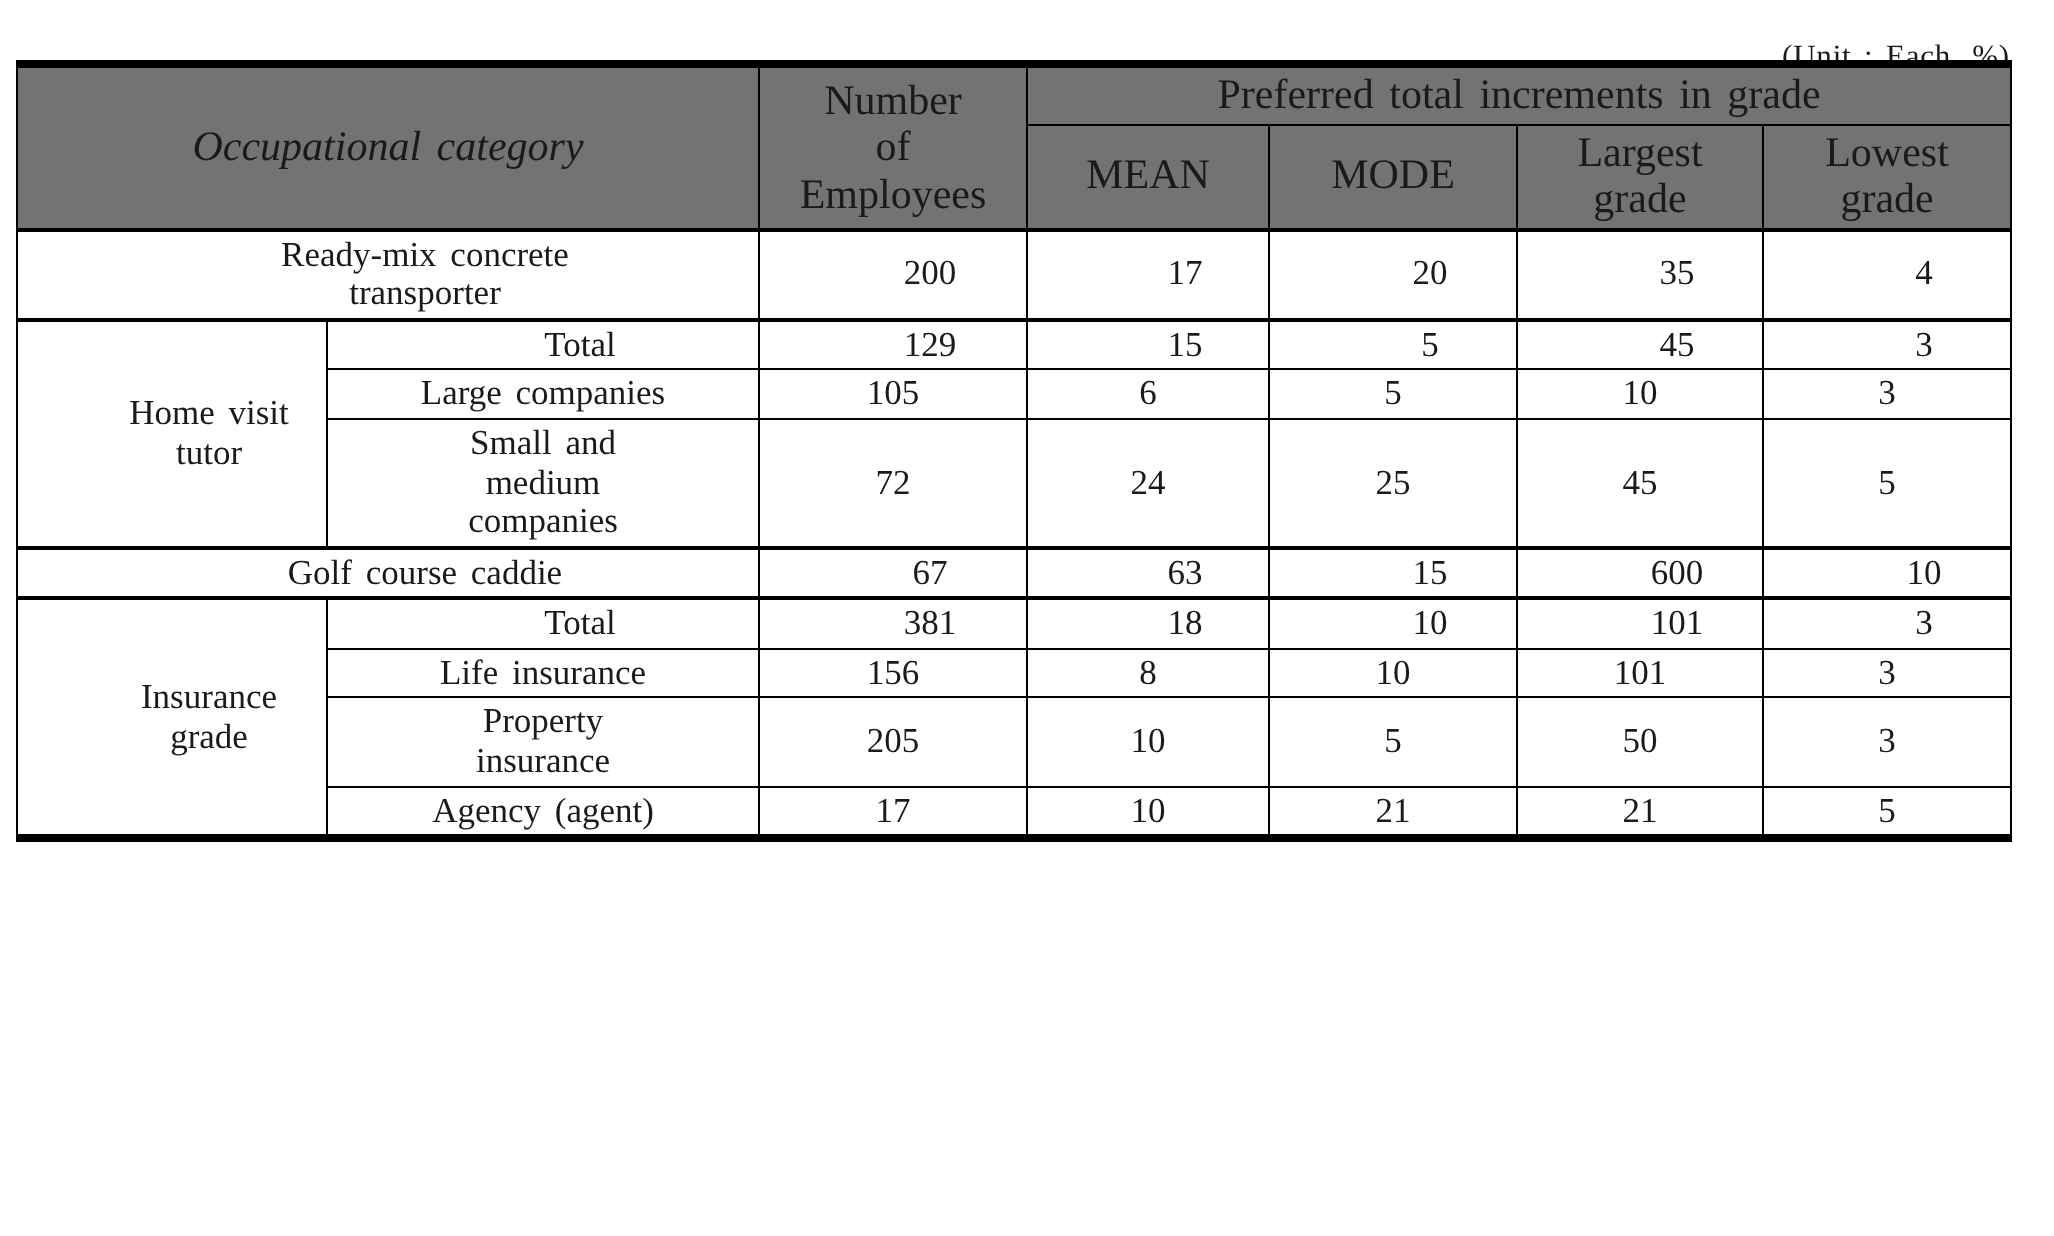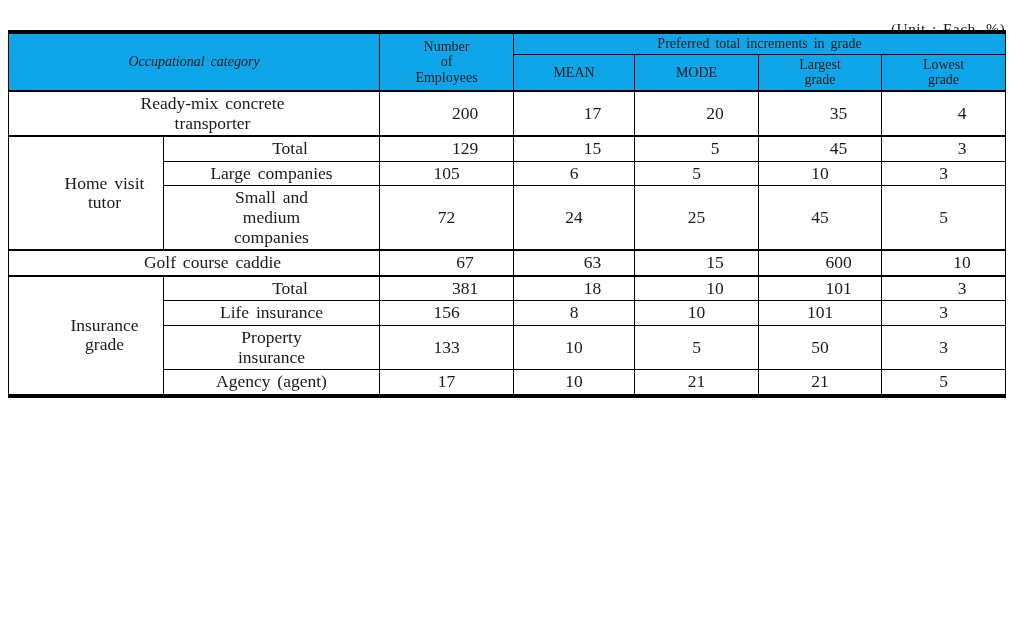--- a/index.html
+++ b/index.html
@@ -46,22 +46,22 @@
     font-weight: normal;
     font-size: 17.5px;
     text-align: center;
     vertical-align: middle;
     padding: 2px 3px;
     line-height: 1.12;
     color: #1a1a1a;
     word-spacing: 2.5px;
   }
   table.data-table thead th {
-    background: #0ea5e9;
-    font-size: 14px;
+    background: #737373;
+    font-size: 21px;
   }
   th.hdr-occupation {
     font-size: 19px;
     font-style: italic;
   }
   th.hdr-employees,
   th.hdr-preferred {
     font-size: 18.5px;
   }
   th.hdr-preferred {
@@ -207,21 +207,21 @@
           <td class="num-cell">8</td>
           <td class="num-cell">10</td>
           <td class="num-cell">101</td>
           <td class="num-cell">3</td>
         </tr>
         <tr>
           <td class="cat-cell">
             <span class="nowrap-two">Property</span>
             <span class="nowrap-two">insurance</span>
           </td>
-          <td class="num-cell">133</td>
+          <td class="num-cell">205</td>
           <td class="num-cell">10</td>
           <td class="num-cell">5</td>
           <td class="num-cell">50</td>
           <td class="num-cell">3</td>
         </tr>
         <tr>
           <td class="cat-cell">Agency (agent)</td>
           <td class="num-cell">17</td>
           <td class="num-cell">10</td>
           <td class="num-cell">21</td>

